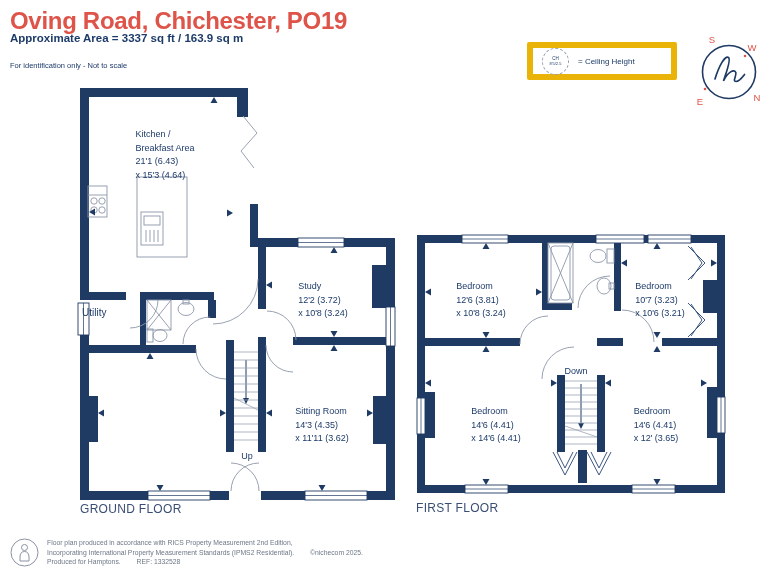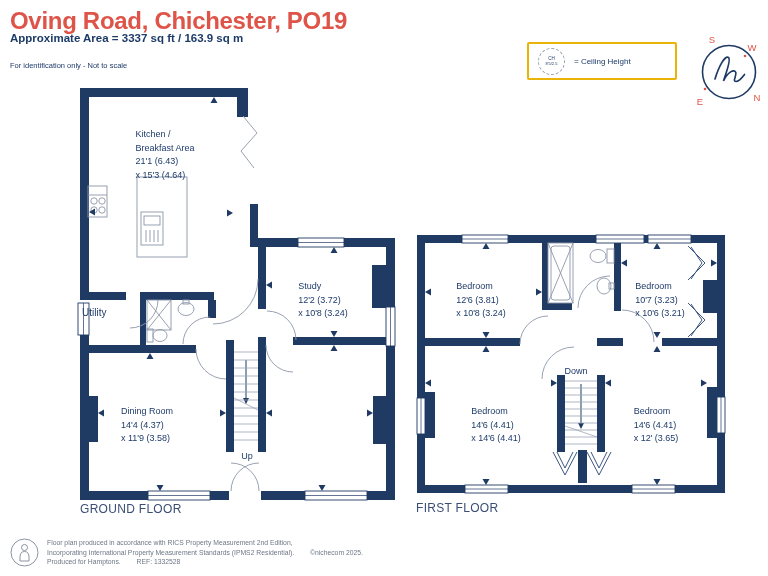--- a/index.html
+++ b/index.html
@@ -18,21 +18,21 @@
   
   .title{position:absolute;left:10px;top:7px;font-size:24px;font-weight:bold;
     letter-spacing:-0.3px;color:var(--accent-red);white-space:nowrap;}
   .area{position:absolute;left:10px;top:32px;font-size:11.5px;font-weight:bold;
     color:var(--text-navy);white-space:nowrap;}
   .note{position:absolute;left:10px;top:52px;font-size:7.5px;
     color:var(--text-navy);white-space:nowrap;margin-top:9px;}
 
   
   .legend{position:absolute;left:527px;top:42px;width:150px;height:38px;
-    border:2px solid #eab308;border-radius:2px;background:#fff;
+    border:6px solid #eab308;border-radius:2px;background:#fff;
     display:flex;align-items:center;padding-left:9px;}
   .ch-circle{width:27px;height:27px;border:1px dashed #97A1B0;border-radius:50%;
     display:flex;flex-direction:column;align-items:center;justify-content:center;
     color:var(--text-navy);}
   .ch-circle .t{font-size:4.5px;line-height:5px;}
   .ch-circle .b{font-size:4px;line-height:5px;}
   .legend .lab{font-size:8px;color:var(--text-navy);margin-left:9px;}
 
   .compass{position:absolute;left:688px;top:26px;}
   .compass text{font-size:9.5px;fill:var(--accent-red);}
@@ -318,24 +318,24 @@
     <div>Kitchen /</div>
     <div>Breakfast Area</div>
     <div>21'1 (6.43)</div>
     <div>x 15'3 (4.64)</div>
   </div>
   <div class="rlabel" style="left:323px;top:280px">
     <div>Study</div>
     <div>12'2 (3.72)</div>
     <div>x 10'8 (3.24)</div>
   </div>
-  <div class="rlabel" style="left:147px;top:405px">
-    <div>Dining Room</div>
-    <div>14'4 (4.37)</div>
-    <div>x 11'9 (3.58)</div>
+  <div class="rlabel" style="left:322px;top:405px">
+    <div>Sitting Room</div>
+    <div>14'3 (4.35)</div>
+    <div>x 11'11 (3.62)</div>
   </div>
   <div class="slabel" style="left:82px;top:307px">Utility</div>
   <div class="rlabel" style="left:247px;top:450px">Up</div>
 
   <div class="rlabel" style="left:481px;top:280px">
     <div>Bedroom</div>
     <div>12'6 (3.81)</div>
     <div>x 10'8 (3.24)</div>
   </div>
   <div class="rlabel" style="left:660px;top:280px">

